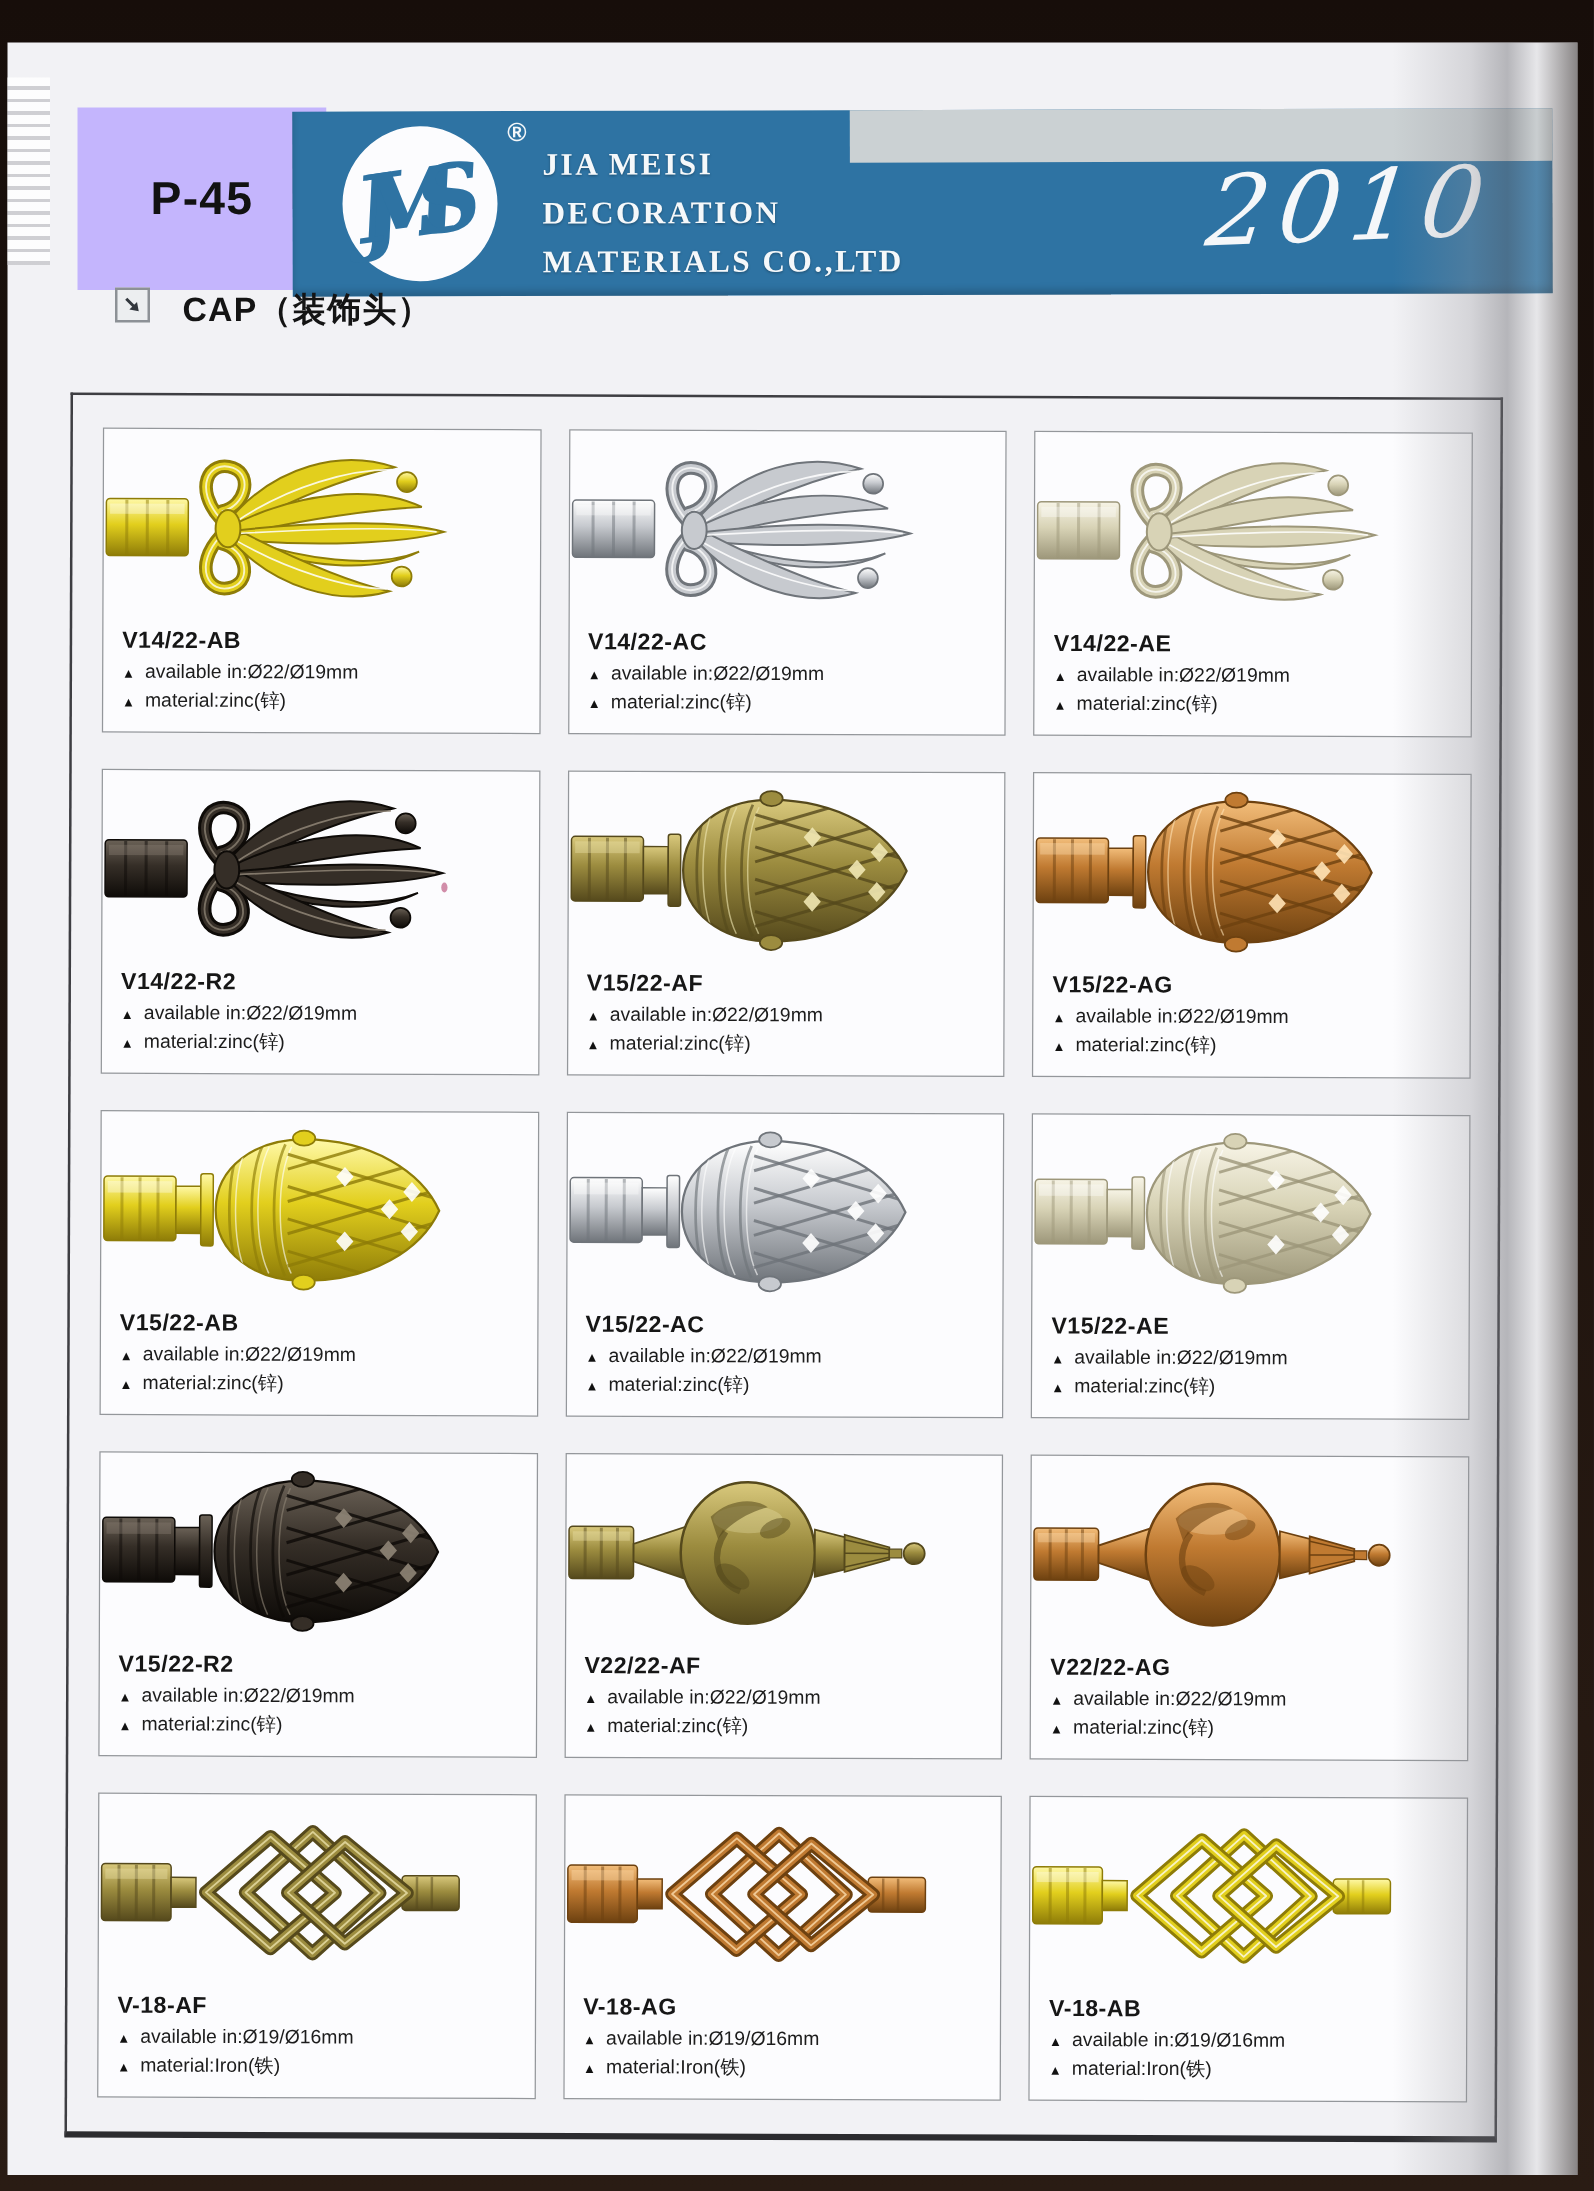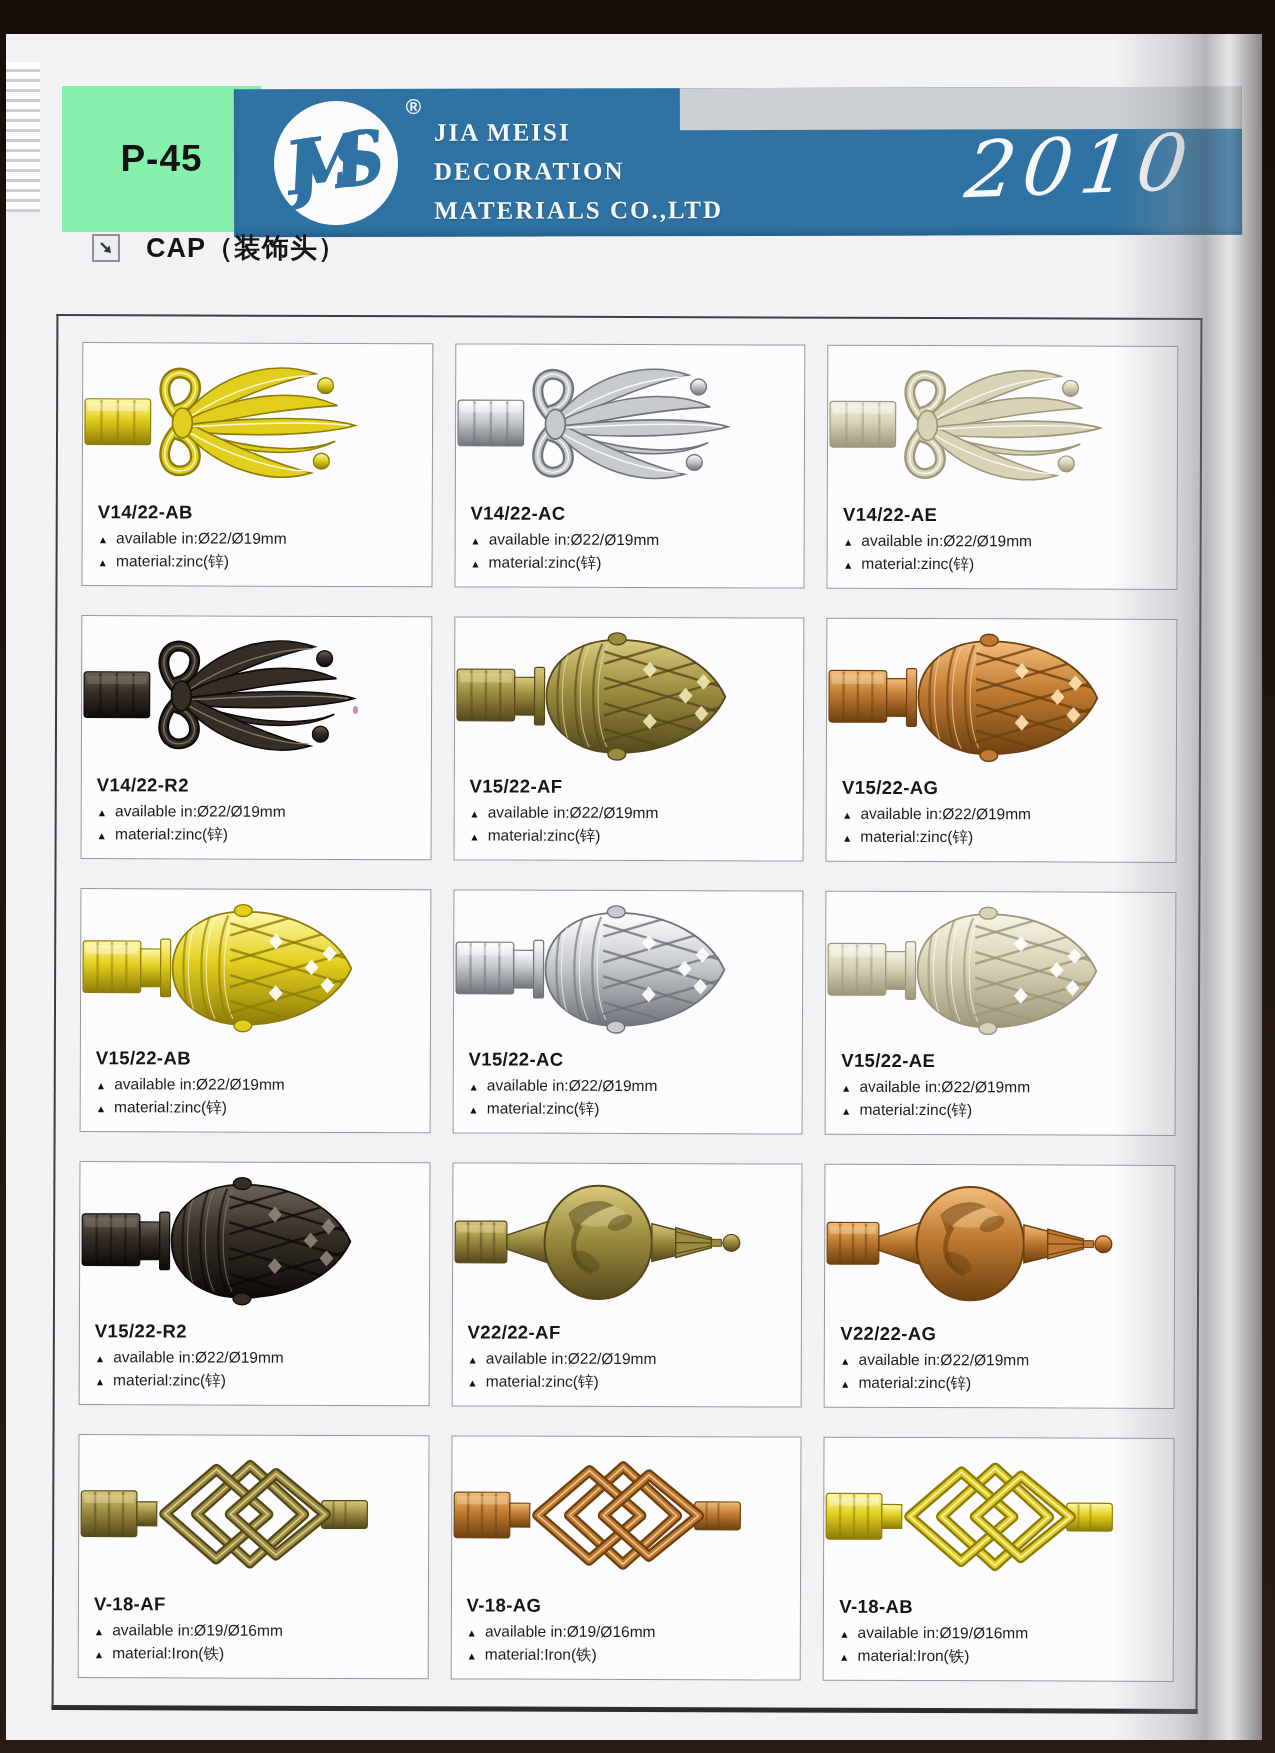--- a/index.html
+++ b/index.html
@@ -9,37 +9,37 @@
   .page{position:absolute;left:6px;top:34px;width:1256px;height:1706px;
         background:#f2f2f5;}
   .curl{position:absolute;top:0;right:0;bottom:0;width:148px;z-index:60;pointer-events:none;
         background:linear-gradient(90deg,rgba(140,140,146,0) 0%,rgba(146,146,152,.30) 42%,
         rgba(108,108,114,.45) 62%,rgba(196,196,198,.25) 78%,rgba(66,60,58,.60) 100%);}
   .stack{position:absolute;left:0;top:28px;width:34px;height:150px;opacity:.85;
         background:repeating-linear-gradient(180deg,#ffffff 0 7px,#c9c9cd 7px 10px);}
   .speck{position:absolute;left:347px;top:672px;width:5px;height:8px;border-radius:50%;
         background:#c9799a;opacity:.85;}
   
-  .pnum{position:absolute;left:56px;top:52px;width:199px;height:146px;background:#86efac;
+  .pnum{position:absolute;left:56px;top:52px;width:199px;height:146px;background:#c4b5fd;
         display:flex;align-items:center;justify-content:center;
         font-size:37px;font-weight:600;letter-spacing:1px;color:#121212;}
   .banner{position:absolute;left:228px;top:54px;width:1008px;height:148px;background:#2e73a3;
         box-shadow:inset 0 -4px 6px rgba(0,0,0,.18);transform:rotate(-0.15deg);}
   .notch{position:absolute;left:446px;top:0;width:562px;height:42px;background:#cbd1d3;}
   .logo{position:absolute;left:36px;top:7px;width:134px;height:134px;}
   .reg{position:absolute;left:172px;top:6px;color:#f4f7f9;font-size:21px;font-weight:bold;}
   .company{position:absolute;left:200px;top:24px;color:#f5f8fa;
         font-family:"Liberation Serif","DejaVu Serif",serif;font-weight:bold;
         font-size:25px;line-height:39px;letter-spacing:2px;
         text-shadow:0 1px 2px rgba(0,0,0,.3);white-space:pre-line;}
   .year{position:absolute;left:676px;top:34px;width:340px;text-align:center;color:#f5f7f9;
         font-family:"DejaVu Serif","Liberation Serif",serif;font-style:italic;
         font-size:78px;letter-spacing:7px;transform:skewX(-9deg) rotate(-2deg);}
   
-  .sect{position:absolute;left:86px;top:196px;display:flex;align-items:center;}
+  .sect{position:absolute;left:86px;top:196px;display:flex;align-items:flex-start;}
   .arrowbox{width:24px;height:24px;border:2px solid #8d9196;background:#eceef0;
         display:flex;align-items:center;justify-content:center;margin-right:26px;}
   .sect-title{font-size:27px;font-weight:bold;color:#141414;letter-spacing:1px;}
   
   .frame{position:absolute;left:48px;top:282px;width:1146px;height:1396px;
         border:2px solid #3e3e42;border-bottom:5px solid #2c2c2f;box-sizing:border-box;
         transform:rotate(0.2deg);}
   .grid{display:grid;grid-template-columns:repeat(3,1fr);grid-auto-rows:244px;
         column-gap:22px;row-gap:29px;padding:26px 22px 24px 24px;}
   .cell{border:1px solid #94979b;background:#fcfcfe;box-sizing:border-box;

